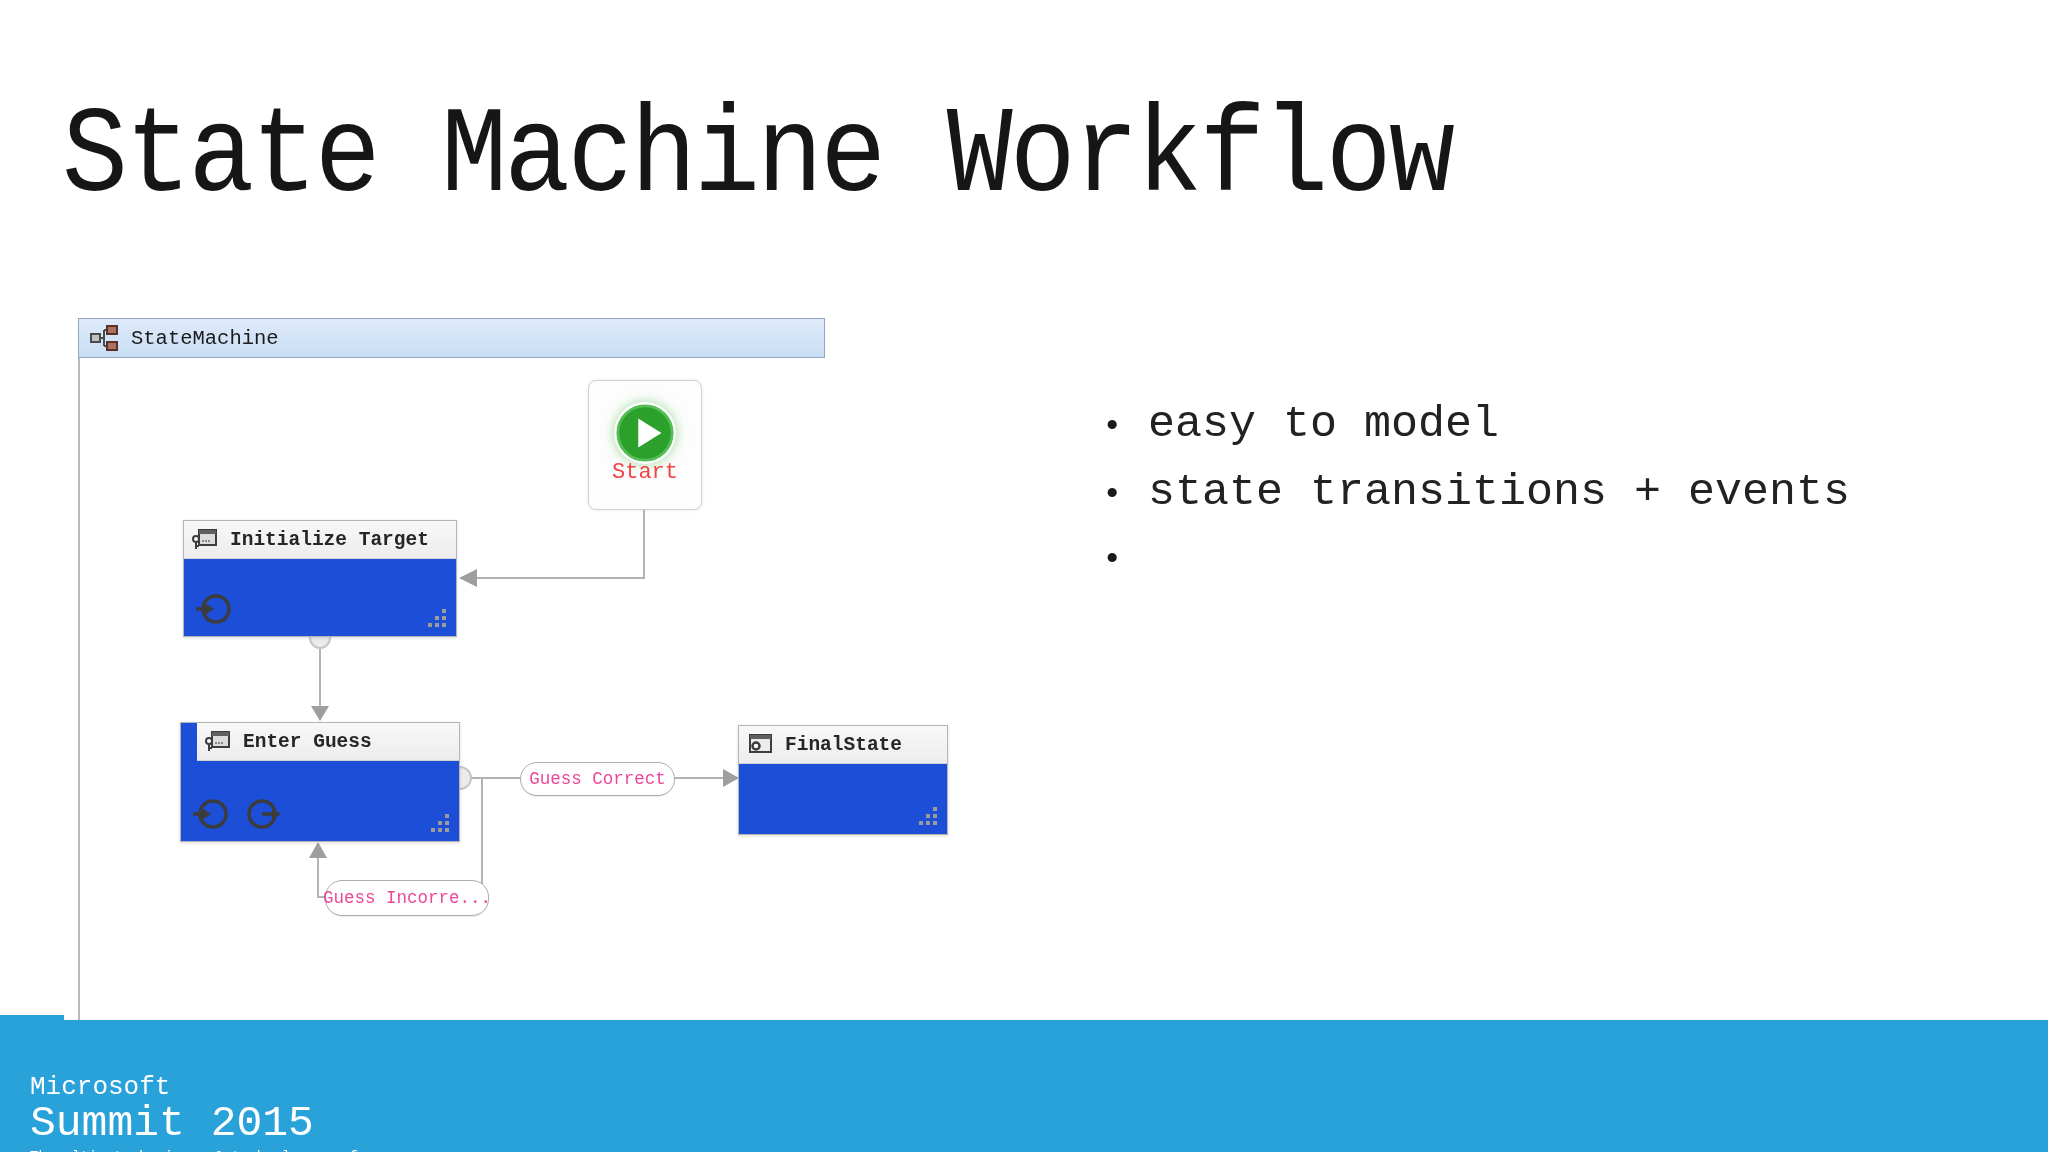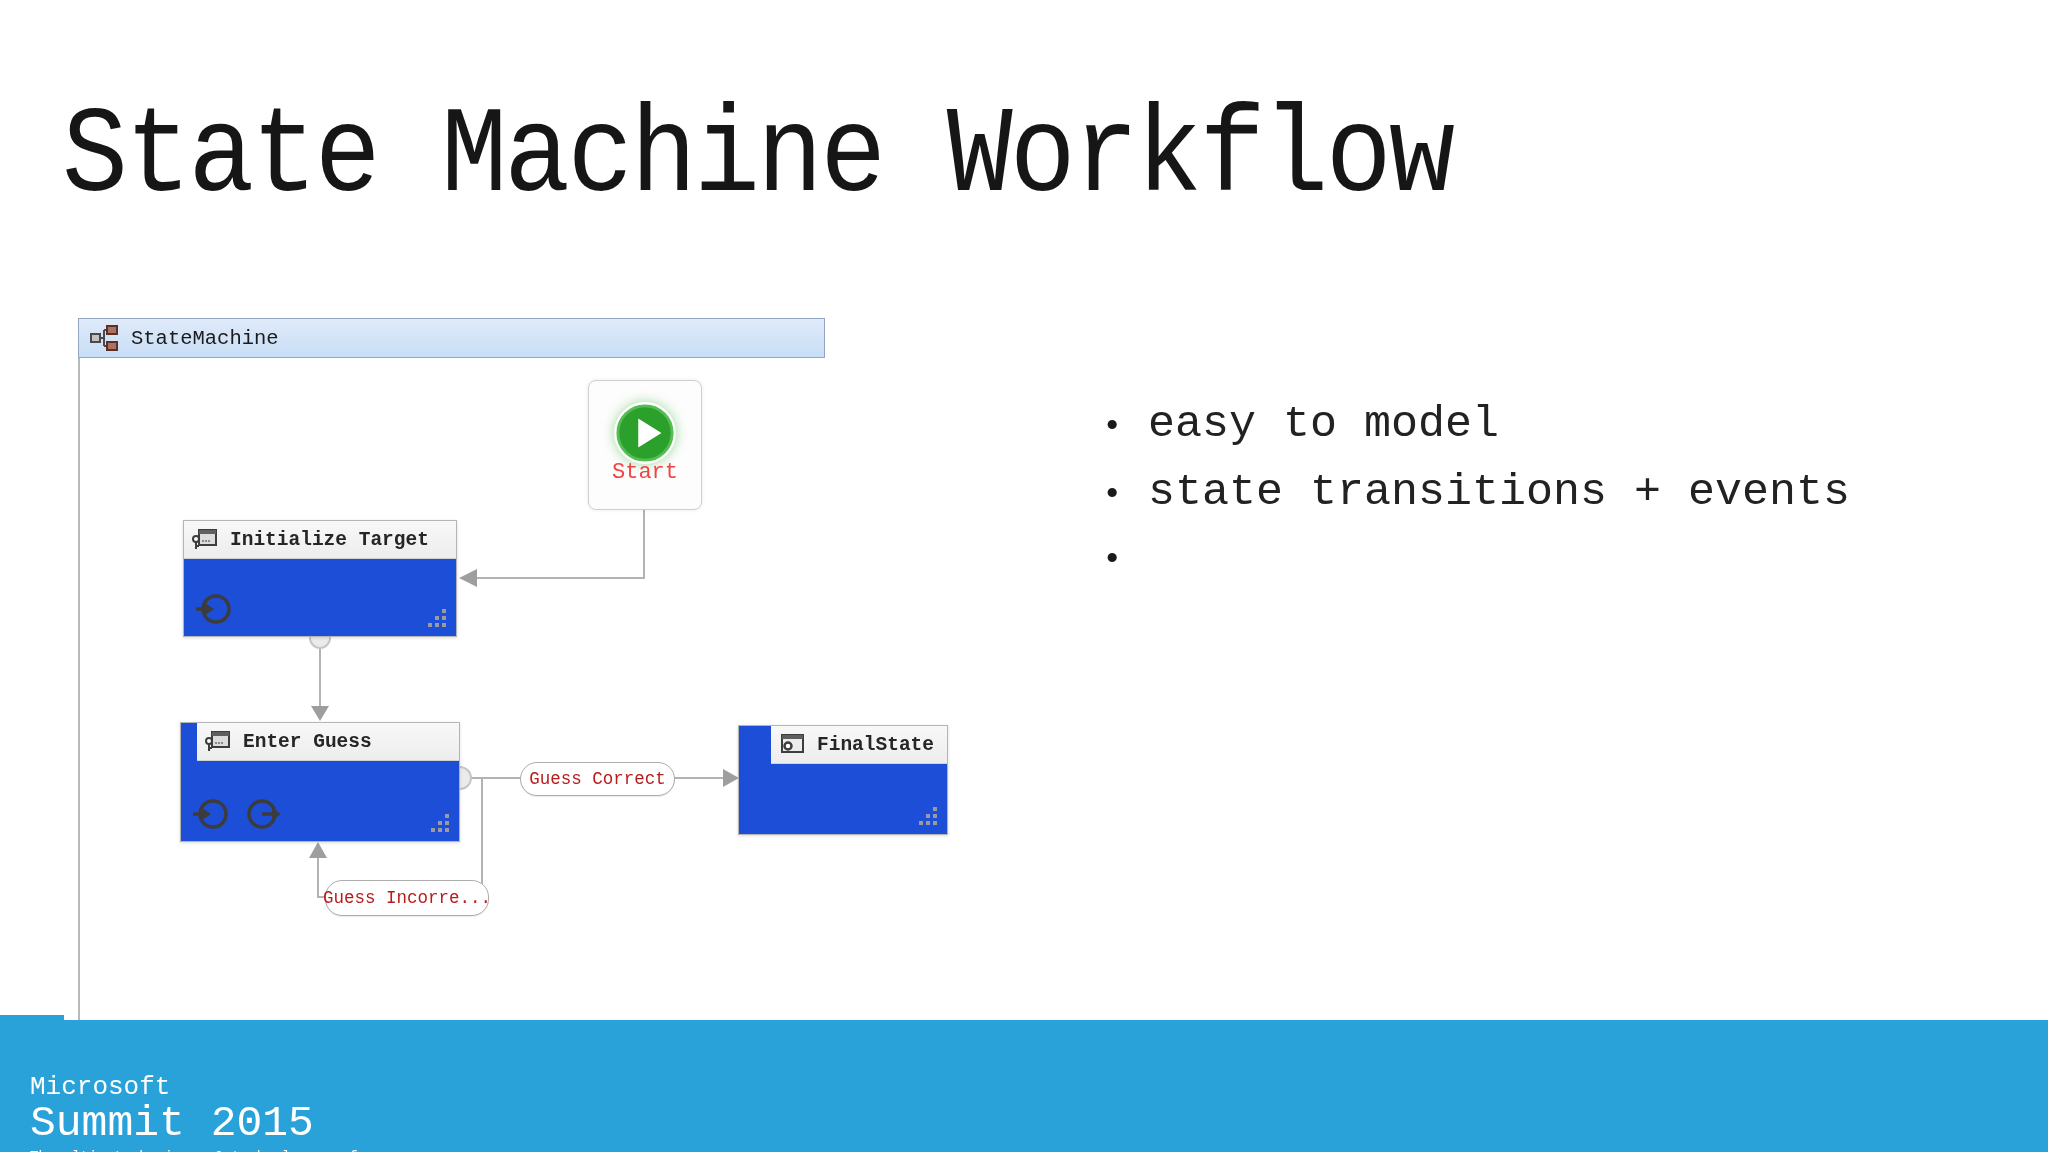--- a/index.html
+++ b/index.html
@@ -37,26 +37,26 @@
   .start-label{position:absolute;bottom:24px;left:0;width:100%;text-align:center;
                font-size:22px;color:#ef4444;}
 
   .state-node{position:absolute;background:#1d4ed8;border:1px solid #b5b5b5;z-index:2;
               box-shadow:0 1px 3px rgba(0,0,0,.14);box-sizing:border-box;}
   .state-header{height:37px;background:linear-gradient(#f8f8f8,#ededed);border-bottom:1px solid #d2d2d2;
                 display:flex;align-items:center;padding-left:8px;}
   .state-title{font-size:19.5px;font-weight:600;color:#262626;margin-left:12px;white-space:nowrap;}
   .node-init{left:105px;top:202px;width:274px;height:117px;}
   .node-enter{left:102px;top:404px;width:280px;height:120px;padding-left:16px;}
-  .node-final{left:660px;top:407px;width:210px;height:110px;padding-left:32px;}
+  .node-final{left:660px;top:407px;width:210px;height:110px;}
   .body-icons{position:absolute;left:10px;bottom:7px;display:flex;gap:14px;}
   .grip{position:absolute;right:7px;bottom:6px;}
 
   .pill{position:absolute;background:#ffffff;border:1px solid #adadad;border-radius:17px;z-index:3;
-        display:flex;align-items:center;justify-content:center;font-size:17.5px;color:#b91c1c;
+        display:flex;align-items:center;justify-content:center;font-size:17.5px;color:#ec4899;
         box-shadow:0 1px 1px rgba(0,0,0,.08);white-space:nowrap;}
   .pill-correct{left:442px;top:444px;width:153px;height:32px;}
   .pill-incorrect{left:247px;top:562px;width:162px;height:34px;}
 
   
   .footer-bar{position:absolute;left:0;top:1020px;width:2048px;height:132px;background:#29a2da;}
   .footer-notch{position:absolute;left:0;top:1015px;width:64px;height:8px;background:#29a2da;}
   .logo{position:absolute;left:30px;top:1074px;color:#ffffff;}
   .logo-ms{font-size:26px;line-height:27px;font-weight:400;}
   .logo-event{font-size:43px;line-height:45px;font-weight:300;}

